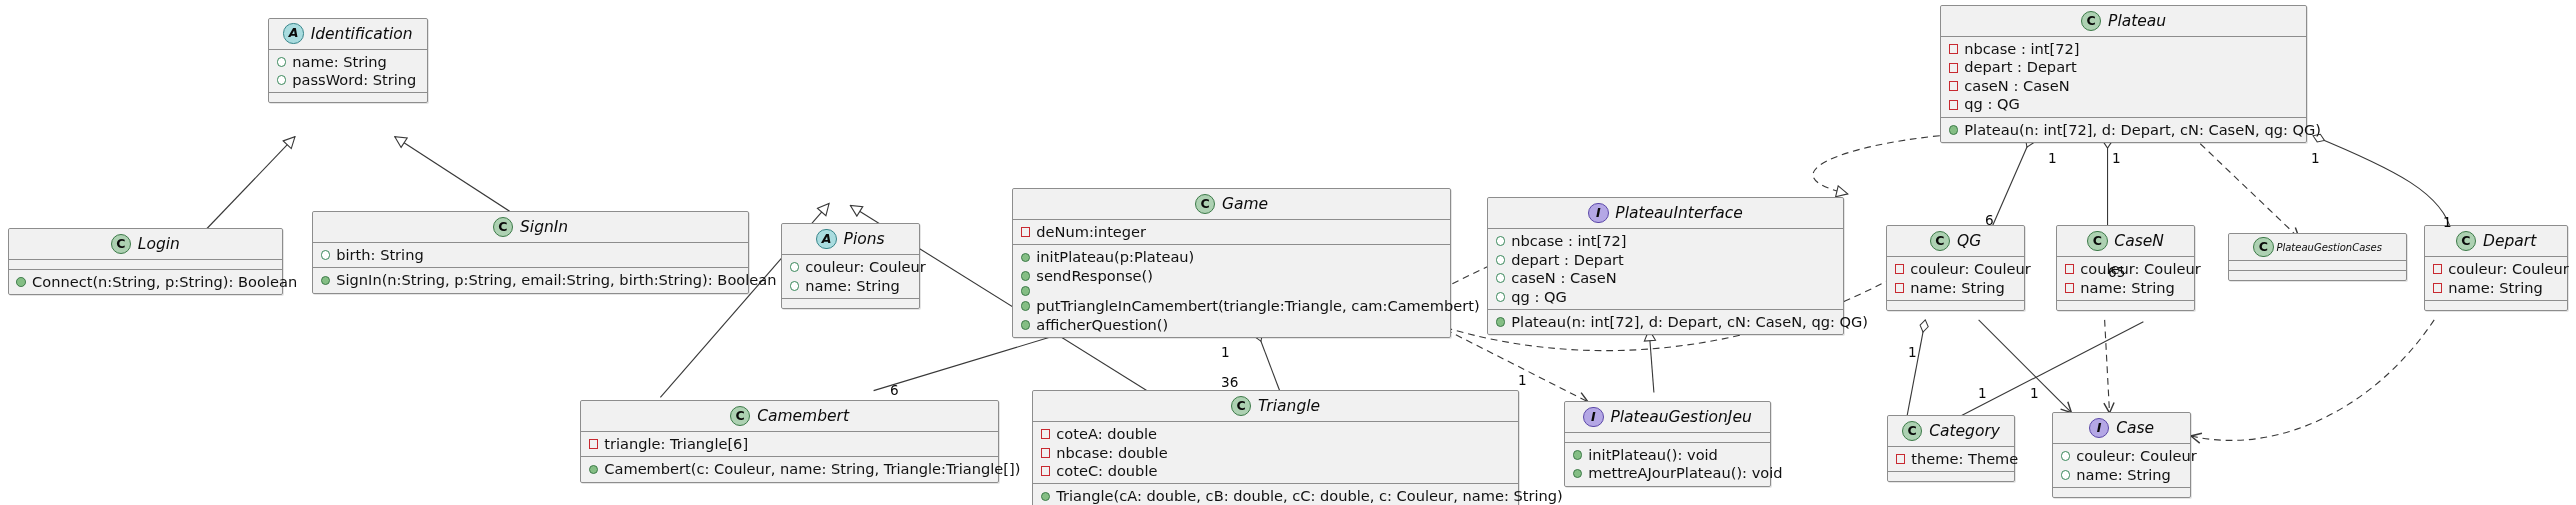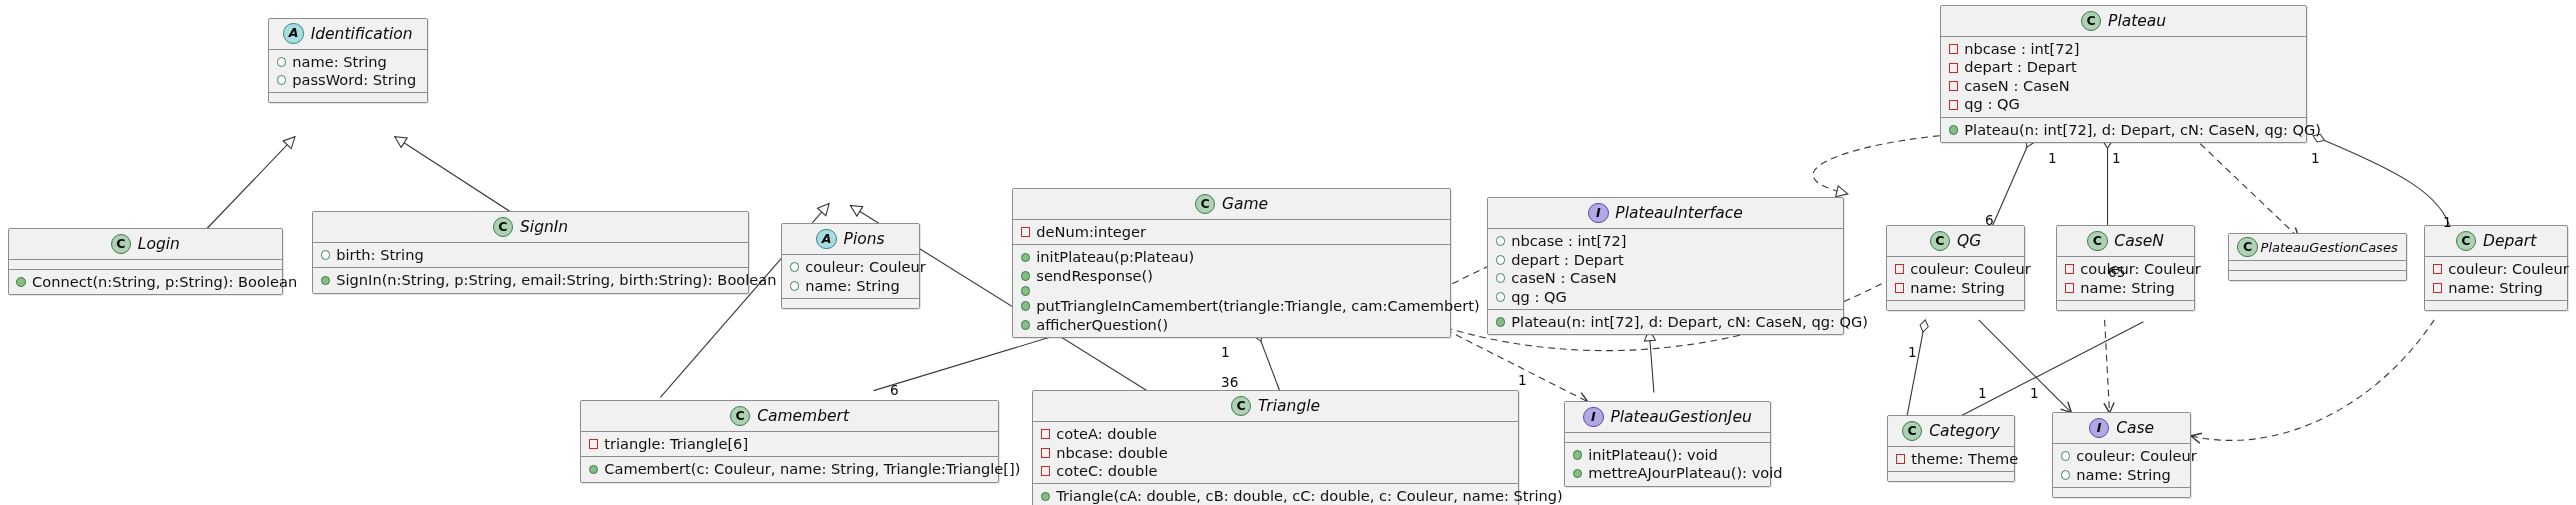--- a/index.html
+++ b/index.html
@@ -417,21 +417,21 @@
       <div class="member">
         <span class="vis pub"></span>
         <span class="mtext">mettreAJourPlateau(): void</span>
       </div>
     </div>
   </div>
 
   <div class="uml-class" style="left:2228px; top:233px; width:179px;">
     <div class="uml-header" style="gap:2.9px; padding:2.9px 3.9px;">
       <span class="stereo cls">C</span>
-      <span class="uml-name" style="font-size:13px;">PlateauGestionCases</span>
+      <span class="uml-name" style="font-size:10px;">PlateauGestionCases</span>
     </div>
     <div class="uml-compartment empty"></div>
     <div class="uml-compartment empty"></div>
   </div>
 
   <div class="uml-class" style="left:1886px; top:225px; width:139px;">
     <div class="uml-header">
       <span class="stereo cls">C</span>
       <span class="uml-name">QG</span>
     </div>

